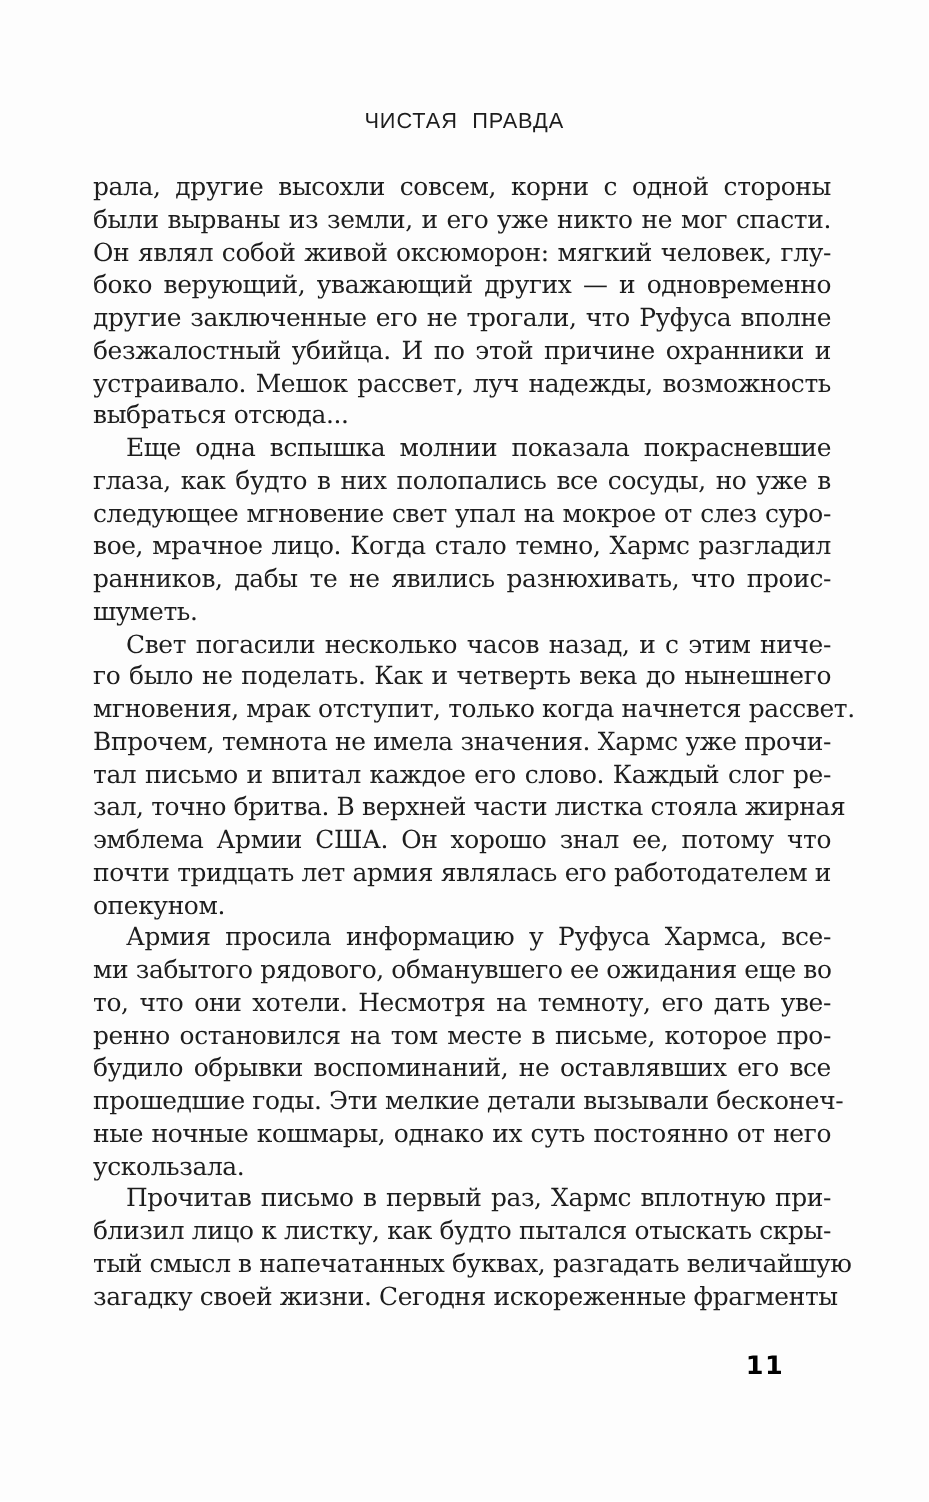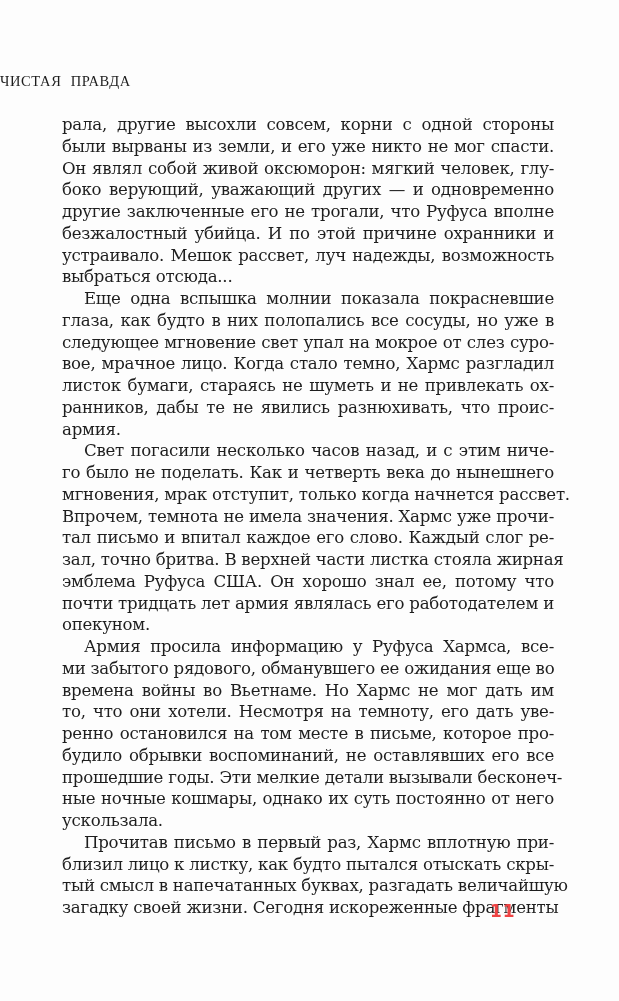--- a/index.html
+++ b/index.html
@@ -19,22 +19,22 @@
       left: 0; top: 0;
       width: 619px;
       height: 1001px;
       background: #fdfdfd;
     }
     .running-head {
       position: absolute;
       top: 73px;
       left: 0;
       width: 619px;
-      text-align: left;
-      font-family: Liberation Serif, serif;
+      text-align: center;
+      font-family: Liberation Sans, sans-serif;
       font-size: 14.5px;
       letter-spacing: 0.6px;
       word-spacing: 5px;
       color: #1d1d1d;
     }
     .body-text {
       position: absolute;
       top: 114px;
       left: 62px;
       width: 492px;
@@ -56,25 +56,26 @@
       text-align-last: left;
     }
     .line.indent {
       padding-left: 22px;
     }
     .page-number {
       position: absolute;
       top: 901px;
       left: 490px;
       width: 40px;
+      text-align: center;
       font-family: "DejaVu Sans", sans-serif;
       font-weight: bold;
       font-size: 17px;
       letter-spacing: 1px;
-      color: #ef4444;
+      color: #000000;
     }
   </style>
 </head>
 <body>
 
 <div class="page">
 
   <div class="running-head">ЧИСТАЯ ПРАВДА</div>
 
   <div class="body-text">
@@ -88,41 +89,39 @@
       <span class="line">безжалостный убийца. И по этой причине охранники и</span>
       <span class="line">устраивало. Мешок рассвет, луч надежды, возможность</span>
       <span class="line last">выбраться отсюда...</span>
     </div>
 
     <div>
       <span class="line indent">Еще одна вспышка молнии показала покрасневшие</span>
       <span class="line">глаза, как будто в них полопались все сосуды, но уже в</span>
       <span class="line">следующее мгновение свет упал на мокрое от слез суро-</span>
       <span class="line">вое, мрачное лицо. Когда стало темно, Хармс разгладил</span>
-      <span class="line">листок бумаги, стараясь не шуметь и не привлекать ох-</span>
       <span class="line">ранников, дабы те не явились разнюхивать, что проис-</span>
-      <span class="line last">армия.</span>
+      <span class="line last">шуметь.</span>
     </div>
 
     <div>
       <span class="line indent">Свет погасили несколько часов назад, и с этим ниче-</span>
       <span class="line">го было не поделать. Как и четверть века до нынешнего</span>
       <span class="line">мгновения, мрак отступит, только когда начнется рассвет.</span>
       <span class="line">Впрочем, темнота не имела значения. Хармс уже прочи-</span>
       <span class="line">тал письмо и впитал каждое его слово. Каждый слог ре-</span>
       <span class="line">зал, точно бритва. В верхней части листка стояла жирная</span>
-      <span class="line">эмблема Руфуса США. Он хорошо знал ее, потому что</span>
+      <span class="line">эмблема Армии США. Он хорошо знал ее, потому что</span>
       <span class="line">почти тридцать лет армия являлась его работодателем и</span>
       <span class="line last">опекуном.</span>
     </div>
 
     <div>
       <span class="line indent">Армия просила информацию у Руфуса Хармса, все-</span>
       <span class="line">ми забытого рядового, обманувшего ее ожидания еще во</span>
-      <span class="line">времена войны во Вьетнаме. Но Хармс не мог дать им</span>
       <span class="line">то, что они хотели. Несмотря на темноту, его дать уве-</span>
       <span class="line">ренно остановился на том месте в письме, которое про-</span>
       <span class="line">будило обрывки воспоминаний, не оставлявших его все</span>
       <span class="line">прошедшие годы. Эти мелкие детали вызывали бесконеч-</span>
       <span class="line">ные ночные кошмары, однако их суть постоянно от него</span>
       <span class="line last">ускользала.</span>
     </div>
 
     <div>
       <span class="line indent">Прочитав письмо в первый раз, Хармс вплотную при-</span>

